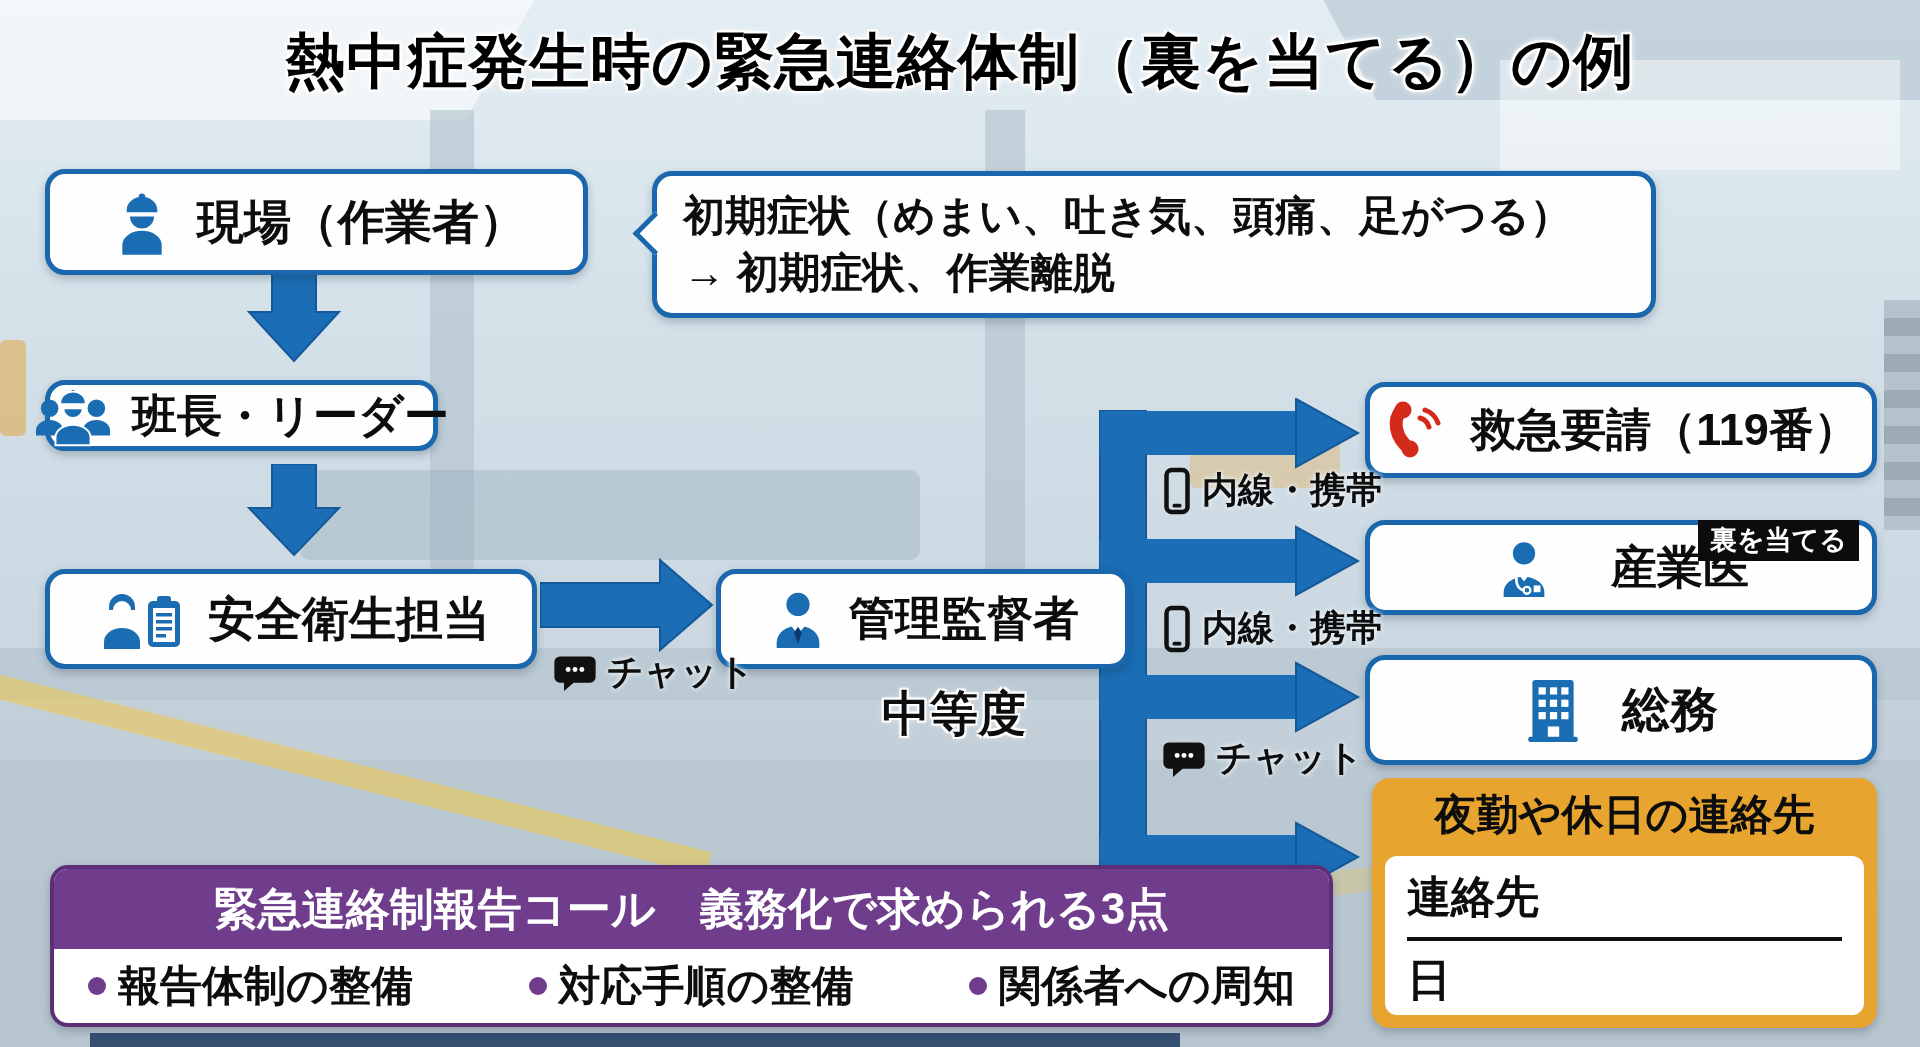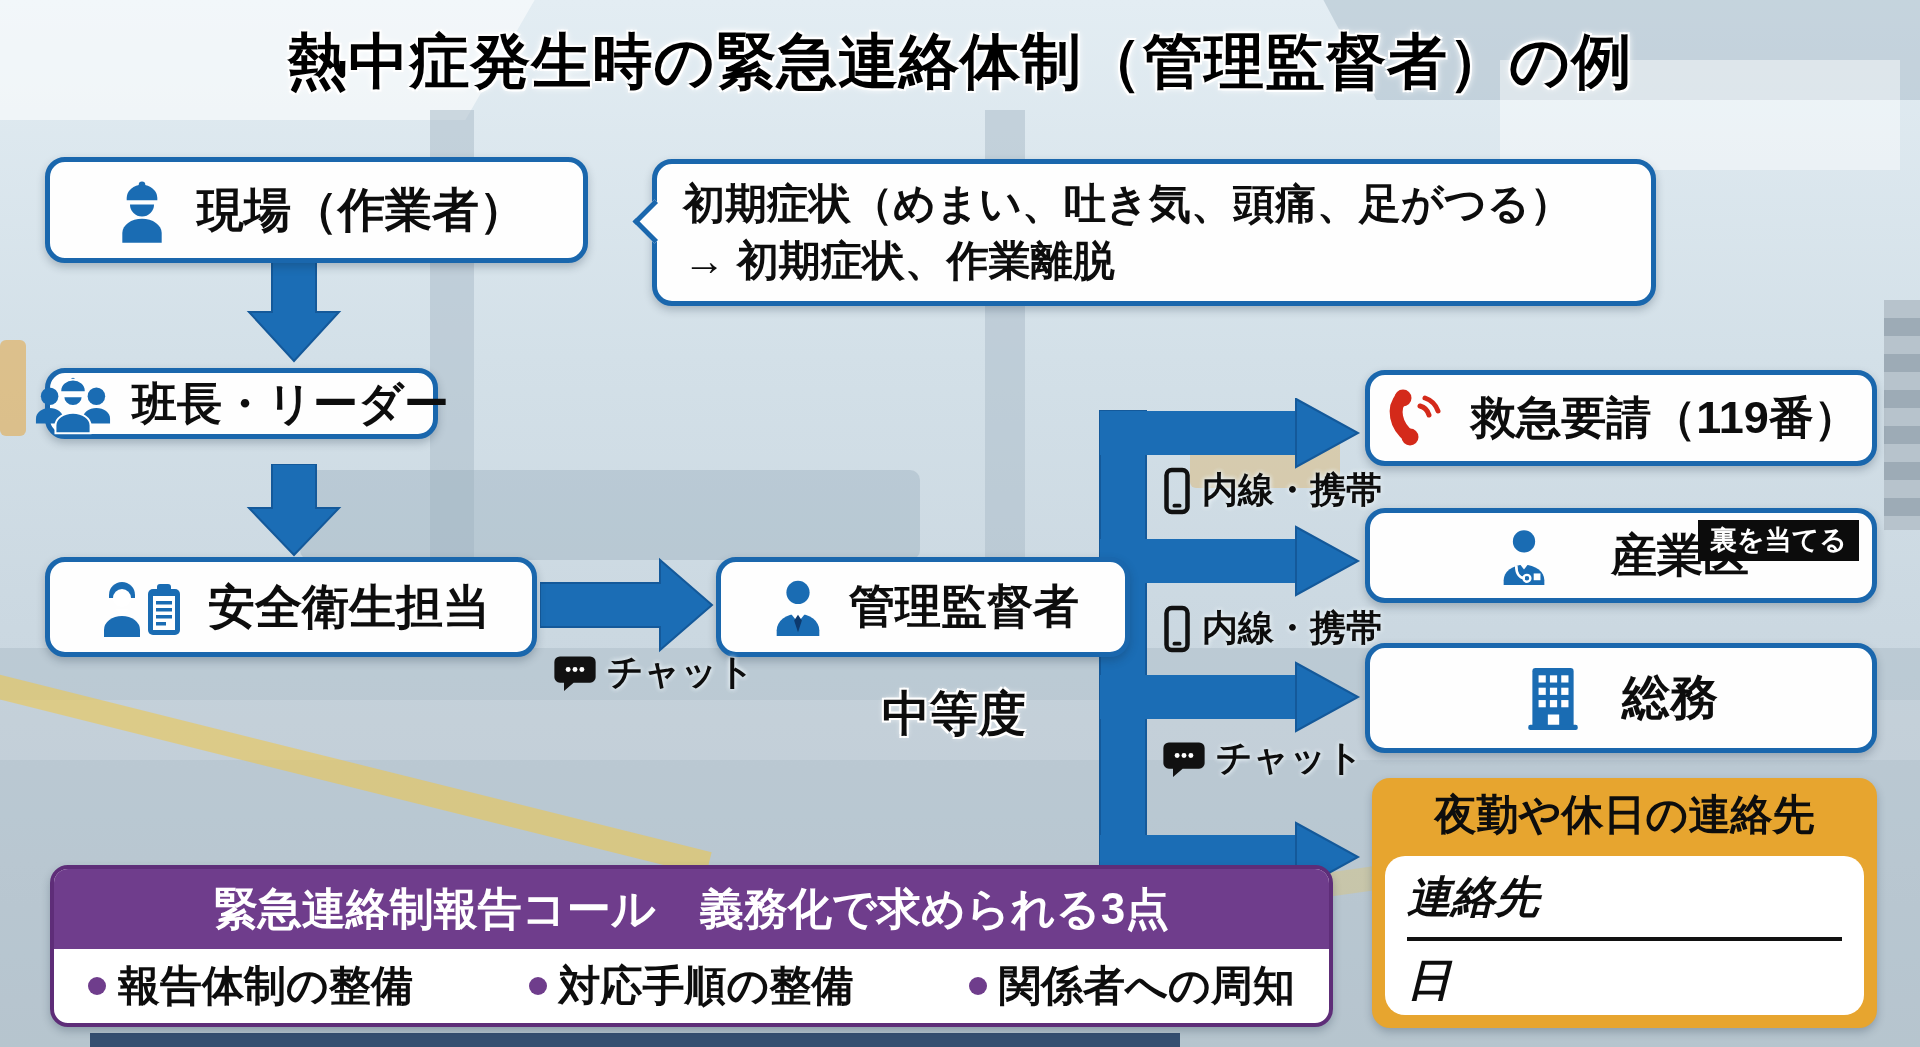--- a/index.html
+++ b/index.html
@@ -25,21 +25,21 @@
   .title{
     position:absolute;left:0;top:22px;width:1920px;text-align:center;
     font-size:60px;font-weight:900;color:#000;letter-spacing:1px;white-space:nowrap;
     text-shadow:0 0 6px #fff,0 0 10px #fff,2px 2px 0 #fff,-2px -2px 0 #fff,2px -2px 0 #fff,-2px 2px 0 #fff;
   }
 
   
   .node,.bubble{
     position:absolute;background:#fefefe;border:5px solid #1a67ad;border-radius:20px;
     display:flex;align-items:center;box-sizing:border-box;
-    box-shadow:0 4px 8px rgba(20,40,60,.25);z-index:4;
+    box-shadow:0 4px 8px rgba(20,40,60,.25);z-index:4;margin-top:12px;
   }
   .node{justify-content:center;gap:20px;padding:0 14px;}
   .ntext{font-weight:900;color:#0d0d0d;white-space:nowrap;}
   .bubble{padding:10px 26px;}
   .tail{
     position:absolute;left:-18px;width:26px;height:26px;background:#fefefe;
     border-left:5px solid #1a67ad;border-bottom:5px solid #1a67ad;
     transform:rotate(45deg);
   }
   .arrow{position:absolute;z-index:2;}
@@ -58,21 +58,21 @@
   }
 
   
   .night{
     position:absolute;left:1372px;top:778px;width:505px;height:250px;z-index:4;
     background:#e7a52f;border-radius:18px;box-shadow:0 4px 8px rgba(20,40,60,.25);box-sizing:border-box;
   }
   .night .nhead{height:74px;display:flex;align-items:center;justify-content:center;
     font-size:42px;font-weight:900;color:#0d0d0d;white-space:nowrap;}
   .night .nbody{position:absolute;left:13px;right:13px;top:78px;bottom:13px;background:#fff;
-    border-radius:20px;padding:6px 22px;box-sizing:border-box;font-style:italic;}
+    border-radius:12px;padding:6px 22px;box-sizing:border-box;}
   .night .nfield{font-size:44px;font-weight:900;color:#0d0d0d;}
   .night .nfield.first{border-bottom:4px solid #111;padding-bottom:10px;padding-top:6px;}
   .night .nfield.second{padding-top:10px;}
 
   
   .footerbox{
     position:absolute;left:50px;top:865px;width:1283px;height:162px;z-index:4;
     background:#fff;border:4px solid #5e2d78;border-radius:18px;overflow:hidden;
     box-shadow:0 4px 8px rgba(20,40,60,.25);box-sizing:border-box;
   }
@@ -99,21 +99,21 @@
     <div class="bg floor"></div>
     <div class="bg walk" style="left:0;top:700px;width:1920px;height:60px;opacity:.35;"></div>
     <div class="bg ystripe" style="left:-40px;top:760px;width:760px;height:24px;transform:rotate(14deg);"></div>
     <div class="bg ystripe" style="left:430px;top:930px;width:980px;height:24px;transform:rotate(-8deg);opacity:.5;"></div>
     <div class="bg accent" style="left:0;top:340px;width:26px;height:96px;"></div>
     <div class="bg accent" style="left:1190px;top:428px;width:150px;height:60px;opacity:.6;"></div>
     <div class="bg shelf"></div>
     <div class="bg floor-edge" style="left:90px;top:1033px;width:1090px;height:14px;"></div>
   </div>
 
-  <div class="title">熱中症発生時の緊急連絡体制（管理監督者）の例</div>
+  <div class="title">熱中症発生時の緊急連絡体制（裏を当てる）の例</div>
 
   <svg class="arrow" style="left:246px;top:260px;" width="96" height="104" viewBox="0 0 96 104">
     <polygon points="26,0 70,0 70,52 93,52 48,101 3,52 26,52" fill="#1b6db5" stroke="#14599a" stroke-width="2"></polygon>
   </svg>
   <svg class="arrow" style="left:246px;top:464px;" width="96" height="94" viewBox="0 0 96 94">
     <polygon points="26,0 70,0 70,44 93,44 48,91 3,44 26,44" fill="#1b6db5" stroke="#14599a" stroke-width="2"></polygon>
   </svg>
   <svg class="arrow" style="left:540px;top:557px;" width="176" height="96" viewBox="0 0 176 96">
     <polygon points="0,26 120,26 120,3 172,48 120,93 120,70 0,70" fill="#1b6db5" stroke="#14599a" stroke-width="2"></polygon>
   </svg>

